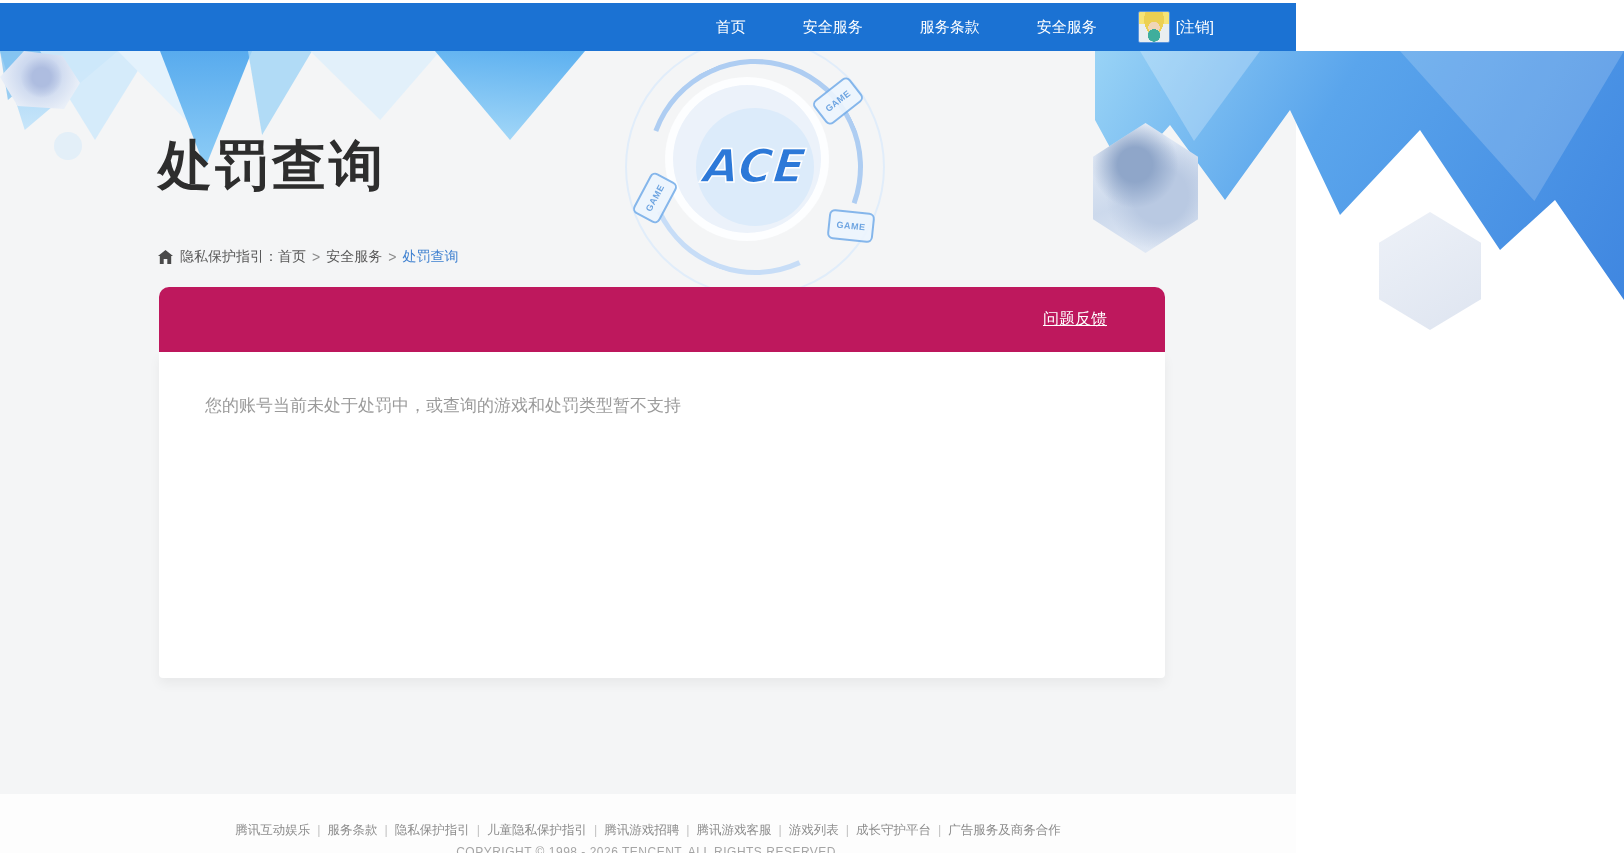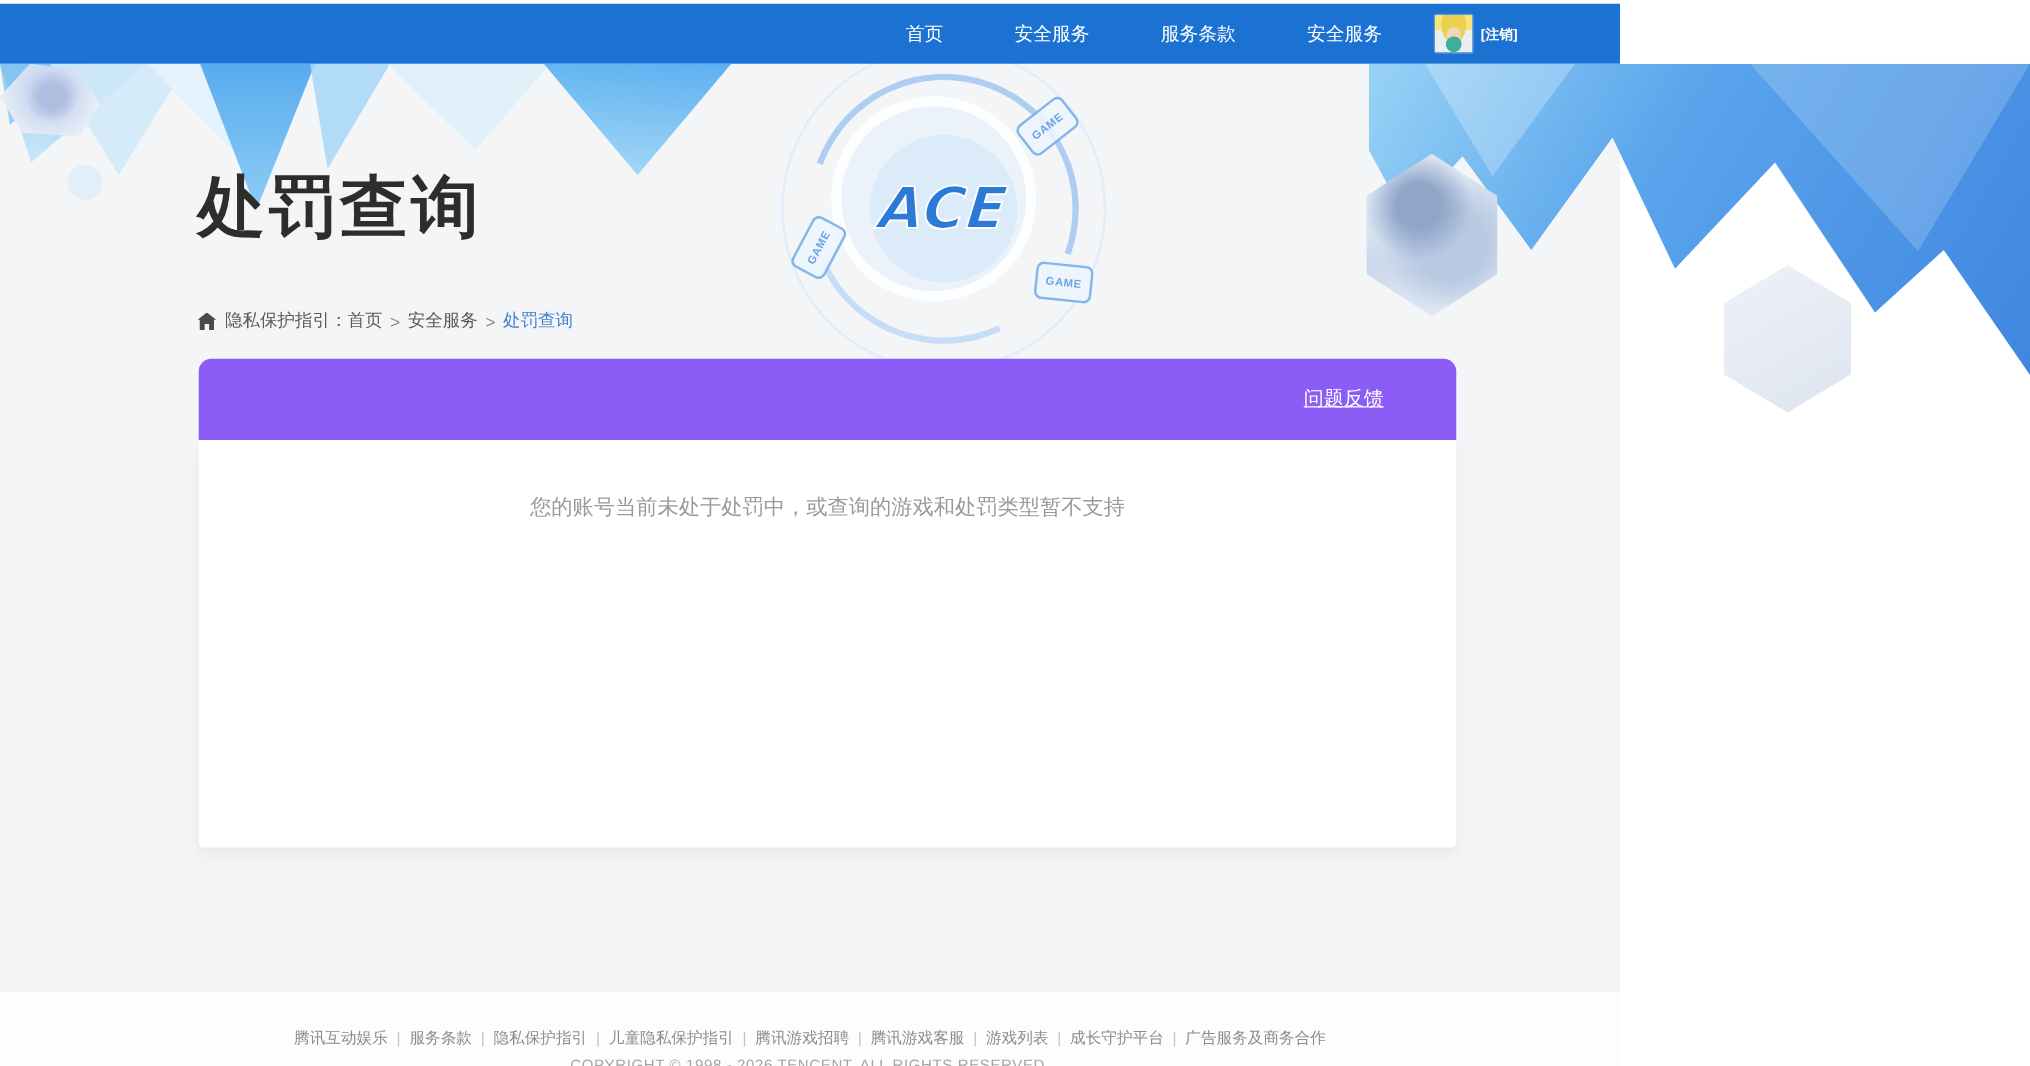--- a/index.html
+++ b/index.html
@@ -13,21 +13,21 @@
     background:#1b72d3; display:flex; align-items:center; justify-content:flex-end;
     padding-right:82px; z-index:5; }
   .nav-item { color:#ffffff; font-size:15px; margin-left:57px; cursor:pointer; text-decoration:none; }
   .nav-avatar { width:32px; height:32px; margin-left:41px; border-radius:2px; cursor:pointer;
     background:
       radial-gradient(circle at 50% 78%, #3fae9c 0 22%, transparent 23%),
       radial-gradient(circle at 50% 52%, #f0d6b8 0 26%, transparent 27%),
       radial-gradient(ellipse at 50% 26%, #ecd052 0 46%, transparent 47%),
       linear-gradient(180deg, #f6e477 0 40%, #e9eef0 40% 100%);
     border:1px solid #5a95de; }
-  .nav-logout { color:#ffffff; font-size:11px; margin-left:6px; cursor:pointer; text-decoration:none;font-weight:bold; }
+  .nav-logout { color:#ffffff; font-size:15px; margin-left:6px; cursor:pointer; text-decoration:none; }
 
   
   .page-bg { position:absolute; top:51px; left:0; width:100%; height:743px; background:#f4f5f6; }
 
   
   .banner { position:absolute; top:51px; left:0; width:1624px; height:330px; z-index:1; pointer-events:none; }
   .tri { position:absolute; top:0; }
   .tri1 { left:0; width:118px; height:79px; clip-path:polygon(0 0,100% 0,21% 100%);
     background:linear-gradient(180deg,#9ccff3,#c8e6fa); }
   .tri2 { left:0; width:66px; height:49px; clip-path:polygon(0 0,100% 0,12% 100%);
@@ -101,25 +101,25 @@
     align-items:center; font-size:14px; color:#595959; }
   .home-icon { display:inline-block; width:15px; height:14px; margin-right:7px;
     background:#4a4a4a;
     clip-path:polygon(50% 0,100% 42%,88% 42%,88% 100%,62% 100%,62% 65%,38% 65%,38% 100%,12% 100%,12% 42%,0 42%); }
   .crumb-link { color:#595959; text-decoration:none; cursor:pointer; }
   .crumb-sep { margin:0 6px; color:#8a8a8a; }
   .crumb-active { color:#3e80d0; text-decoration:none; cursor:pointer; }
 
   
   .card { position:absolute; left:159px; top:287px; width:1006px; z-index:2; }
-  .card-header { height:65px; background:#8b5cf6; border-radius:10px 10px 0 0;
+  .card-header { height:65px; background:#be185d; border-radius:10px 10px 0 0;
     display:flex; align-items:center; justify-content:flex-end; padding-right:58px; }
   .feedback-link { color:#ffffff; font-size:16px; text-decoration:underline; cursor:pointer; }
   .card-body { height:326px; background:#ffffff; border-radius:0 0 4px 4px;
-    box-shadow:0 6px 12px rgba(0,0,0,.05); padding:42px 46px;text-align:center; }
+    box-shadow:0 6px 12px rgba(0,0,0,.05); padding:42px 46px; }
   .result-message { font-size:17px; color:#9a9a9a; }
 
   
   .footer { position:absolute; left:0; top:794px; width:100%; height:70px;
     background:#fdfdfd; text-align:center; z-index:3; }
   .footer-links { padding-top:28px; font-size:12.5px; color:#8c8c8c; }
   .footer-link { color:#8c8c8c; text-decoration:none; cursor:pointer; }
   .flink-sep { color:#c3c3c3; margin:0 7px; }
   .copyright { margin-top:6px; font-size:12px; color:#a5a5a5; letter-spacing:.5px; }
 </style>

